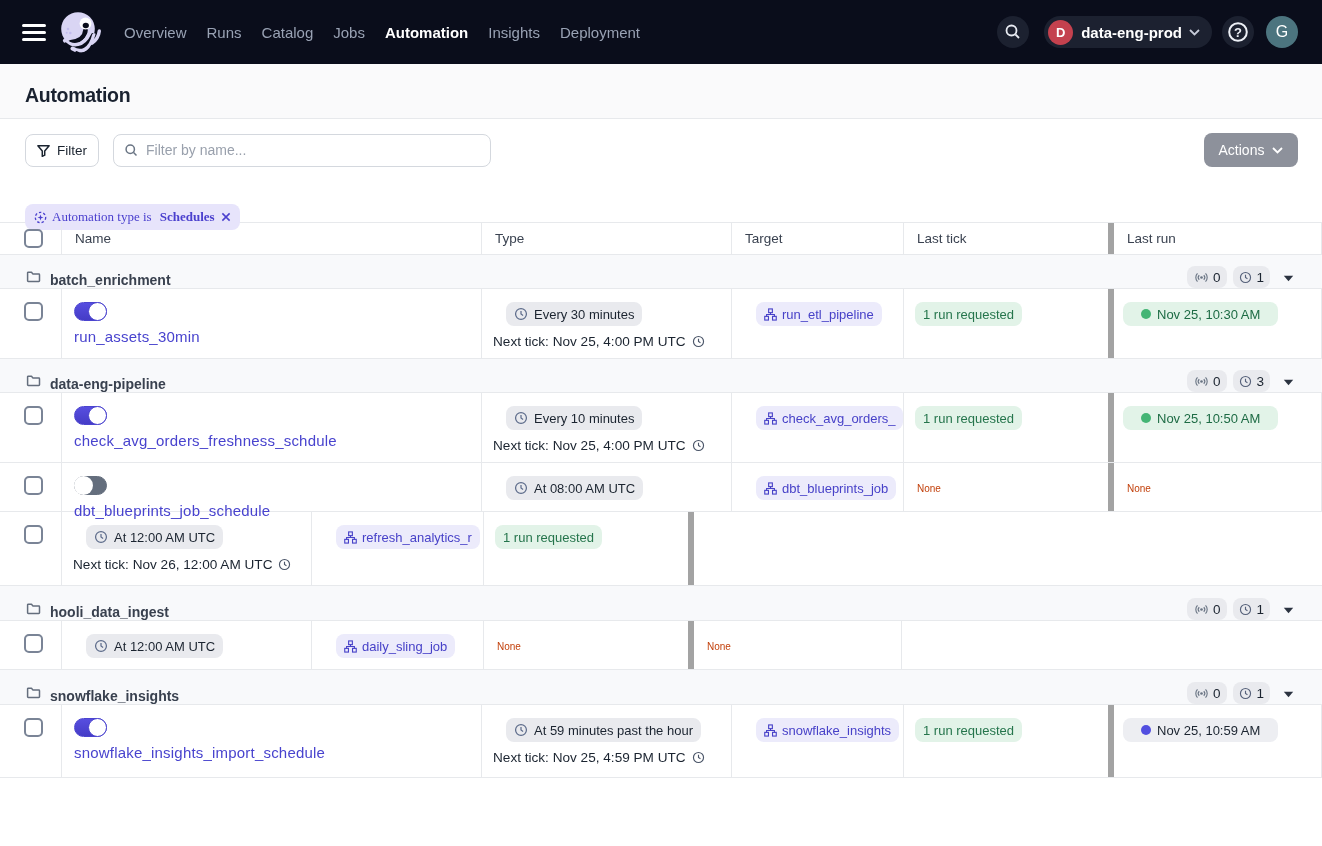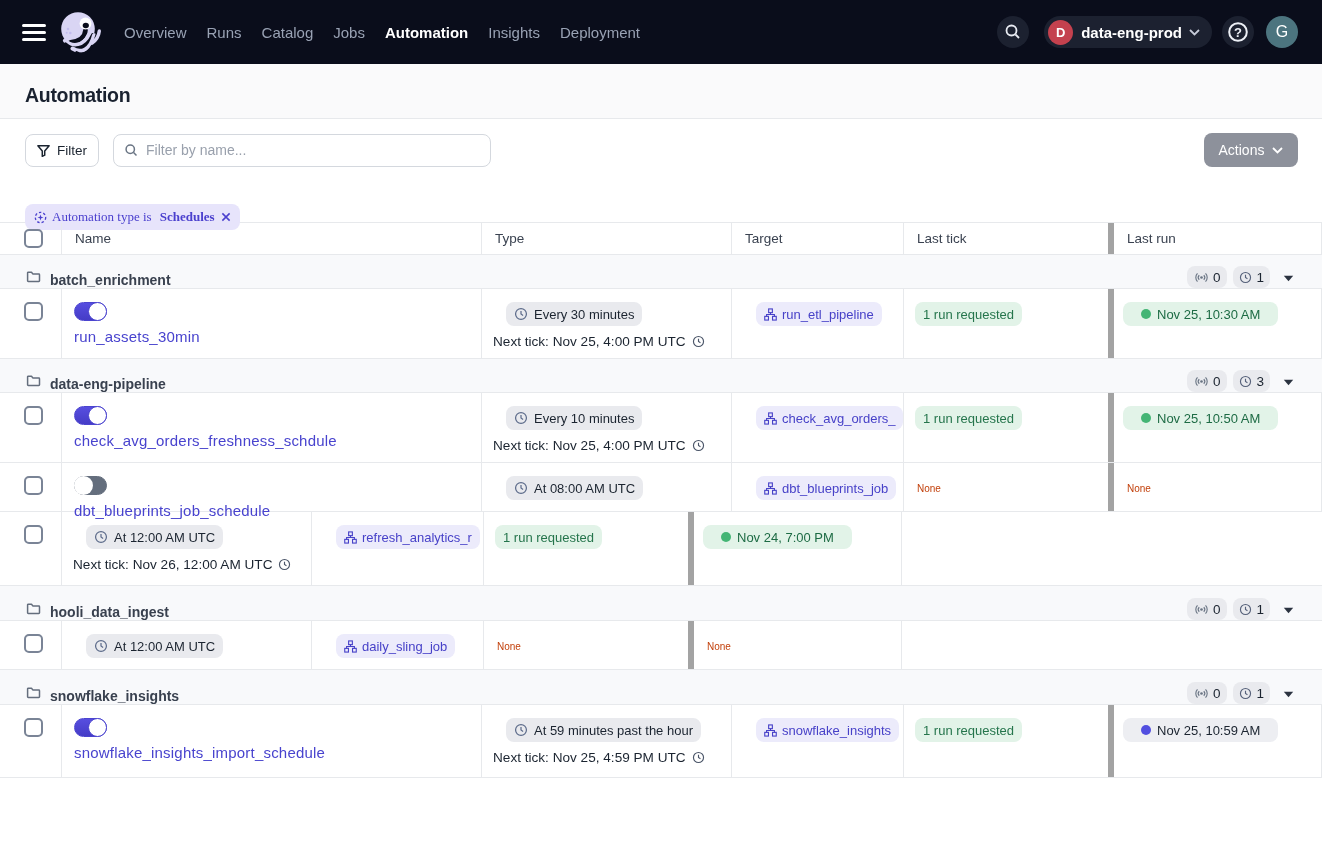--- a/index.html
+++ b/index.html
@@ -435,25 +435,20 @@
             </svg>
             <span>refresh_analytics_r</span>
           </div>
         </div>
       </div>
       <div class="c4">
         <div class="line1" style="left:11px">
           <div class="gpill2">1 run requested</div>
         </div>
       </div>
-      <div class="c5">
-        <div class="line1" style="left:9px">
-          <div class="runpill rgreen"><span class="dot" style="background:#44B575"></span>Nov 24, 7:00 PM</div>
-        </div>
-      </div>
     </div>
     <div class="grow" style="height:35px">
       <span class="gicon"><svg width="15" height="15" viewBox="0 0 15 15" fill="none" stroke="#646E7D" stroke-width="1.5" stroke-linejoin="round">
           <path d="M1.6 11.8 V3.9 a0.7 0.7 0 0 1 0.7-0.7 H5.5 l1.5 1.9 h5.8 a0.7 0.7 0 0 1 0.7 0.7 v5.9 a0.7 0.7 0 0 1-0.7 0.7 H2.3 a0.7 0.7 0 0 1-0.7-0.7 Z"></path>
         </svg></span>
       <span class="gname">hooli_data_ingest</span>
       <div class="gright">
         <div class="gpill" style="padding:0 7px">
           <svg width="15" height="15" viewBox="0 0 16 16" fill="none" stroke="#6A7584" stroke-width="1.2">
             <circle cx="8" cy="8" r="1.4" fill="#6A7584" stroke="none"></circle>

